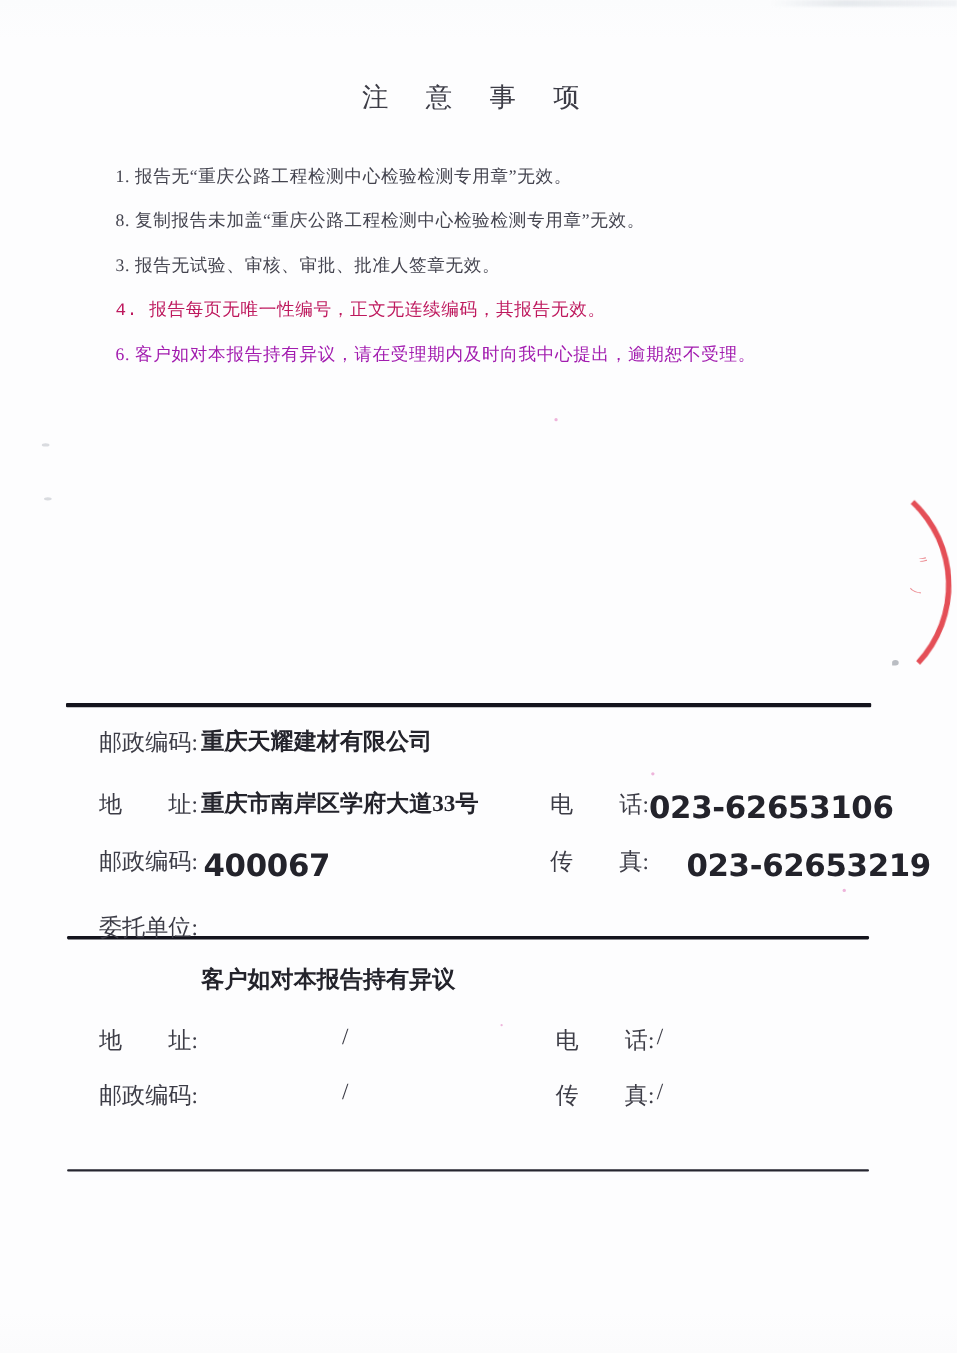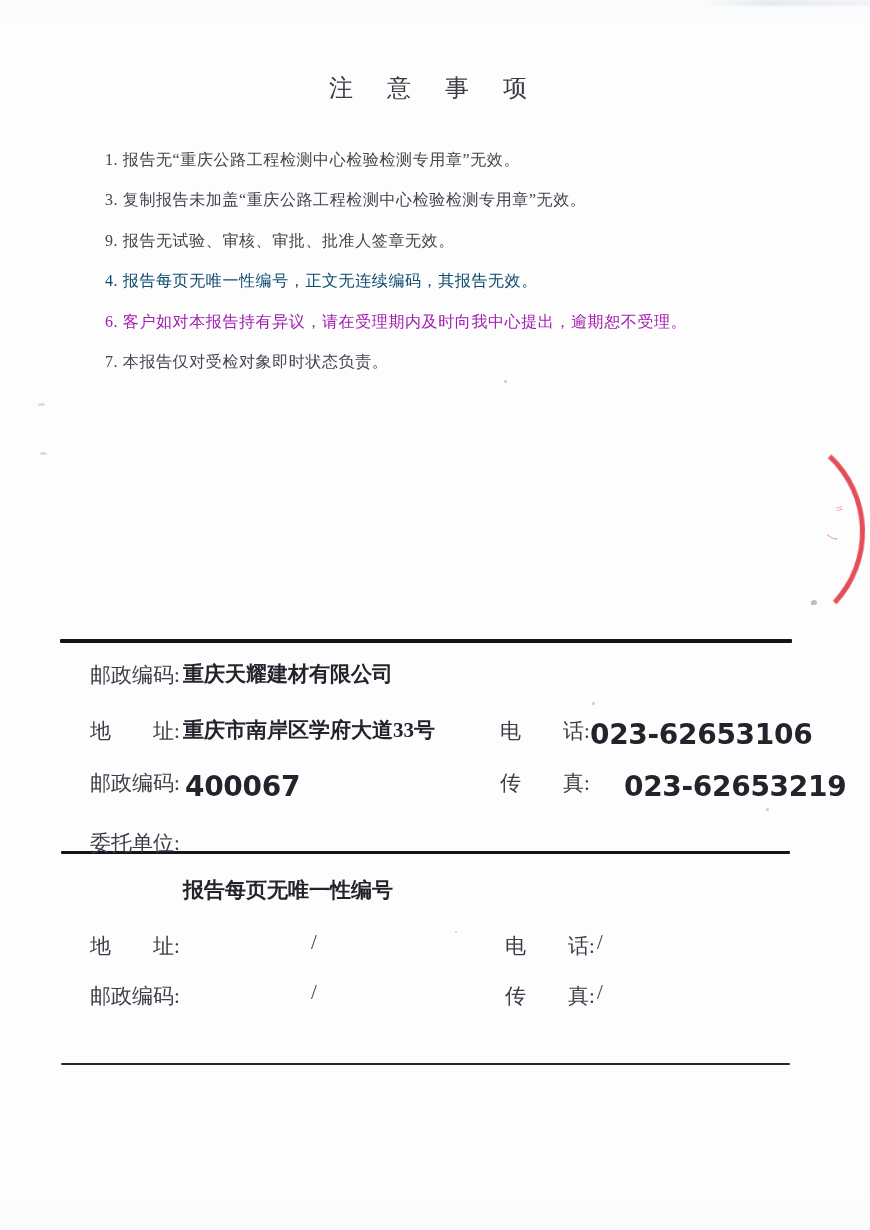--- a/index.html
+++ b/index.html
@@ -55,25 +55,24 @@
 </head>
 <body>
 
 <div class="paper"></div>
 <div class="top-smudge"></div>
 
 <div class="doc-title">注 意 事 项</div>
 
 <div class="notes">
   <div class="note" style="color: rgb(68, 68, 79);">1. 报告无“重庆公路工程检测中心检验检测专用章”无效。</div>
-  <div class="note" style="color: rgb(68, 68, 79);">3. 复制报告未加盖“重庆公路工程检测中心检验检测专用章”无效。</div>
-  <div class="note" style="color: rgb(68, 68, 79);">9. 报告无试验、审核、审批、批准人签章无效。</div>
-  <div class="note" style="color: #0c4a6e;">4. 报告每页无唯一性编号，正文无连续编码，其报告无效。</div>
+  <div class="note" style="color: rgb(68, 68, 79);">8. 复制报告未加盖“重庆公路工程检测中心检验检测专用章”无效。</div>
+  <div class="note" style="color: rgb(68, 68, 79);">3. 报告无试验、审核、审批、批准人签章无效。</div>
+  <div class="note" style="color: #be185d; font-family: Liberation Mono, monospace;">4. 报告每页无唯一性编号，正文无连续编码，其报告无效。</div>
   <div class="note" style="color: #a21caf;">6. 客户如对本报告持有异议，请在受理期内及时向我中心提出，逾期恕不受理。</div>
-  <div class="note" style="color: rgb(68, 68, 79);">7. 本报告仅对受检对象即时状态负责。</div>
 </div>
 
 <div class="stamp-arc" style="border-right-color: rgba(223, 48, 58, 0.85);"></div>
 <div class="stamp-mark m1">〃</div>
 <div class="stamp-mark m2">ノ</div>
 
 <div class="speck gray s1"></div>
 <div class="speck faint s2"></div>
 <div class="speck faint s3"></div>
 <div class="speck pink s4"></div>
@@ -92,21 +91,21 @@
 <div class="fld val num" style="left:590px;top:718px;">023-62653106</div>
 
 <div class="fld" style="left:90px;top:769px;">邮政编码:</div>
 <div class="fld val num" style="left:185px;top:770px;">400067</div>
 <div class="fld" style="left:500px;top:769px;">传　　真:</div>
 <div class="fld val num" style="left:624px;top:770px;">023-62653219</div>
 
 <div class="rule rule-2"></div>
 
 <div class="fld" style="left:90px;top:829px;">委托单位:</div>
-<div class="fld val" style="left:183px;top:876px;">报告每页无唯一性编号</div>
+<div class="fld val" style="left:183px;top:876px;">客户如对本报告持有异议</div>
 
 <div class="fld" style="left:90px;top:932px;">地　　址:</div>
 <div class="fld slash" style="left:311px;top:930px;">/</div>
 <div class="fld" style="left:505px;top:932px;">电　　话:</div>
 <div class="fld slash" style="left:597px;top:930px;">/</div>
 
 <div class="fld" style="left:90px;top:982px;">邮政编码:</div>
 <div class="fld slash" style="left:311px;top:980px;">/</div>
 <div class="fld" style="left:505px;top:982px;">传　　真:</div>
 <div class="fld slash" style="left:597px;top:980px;">/</div>

